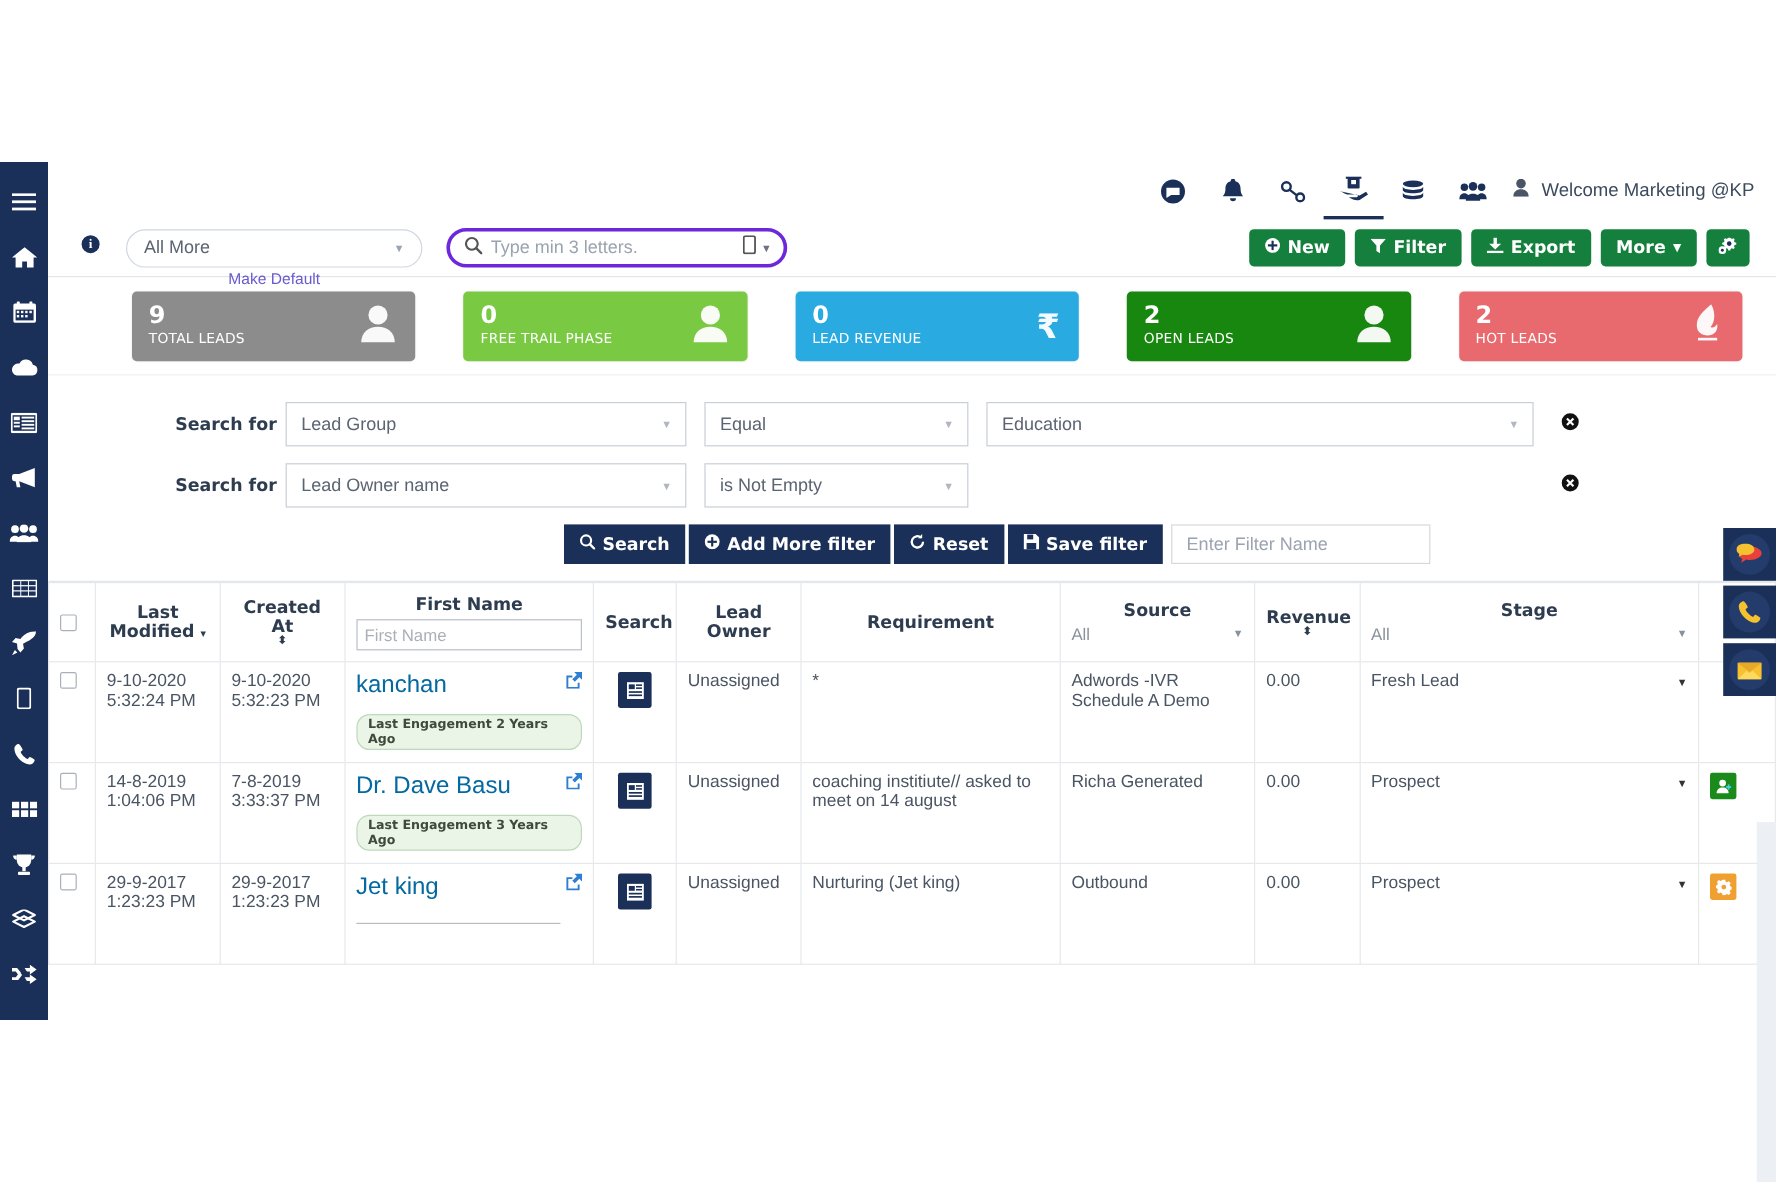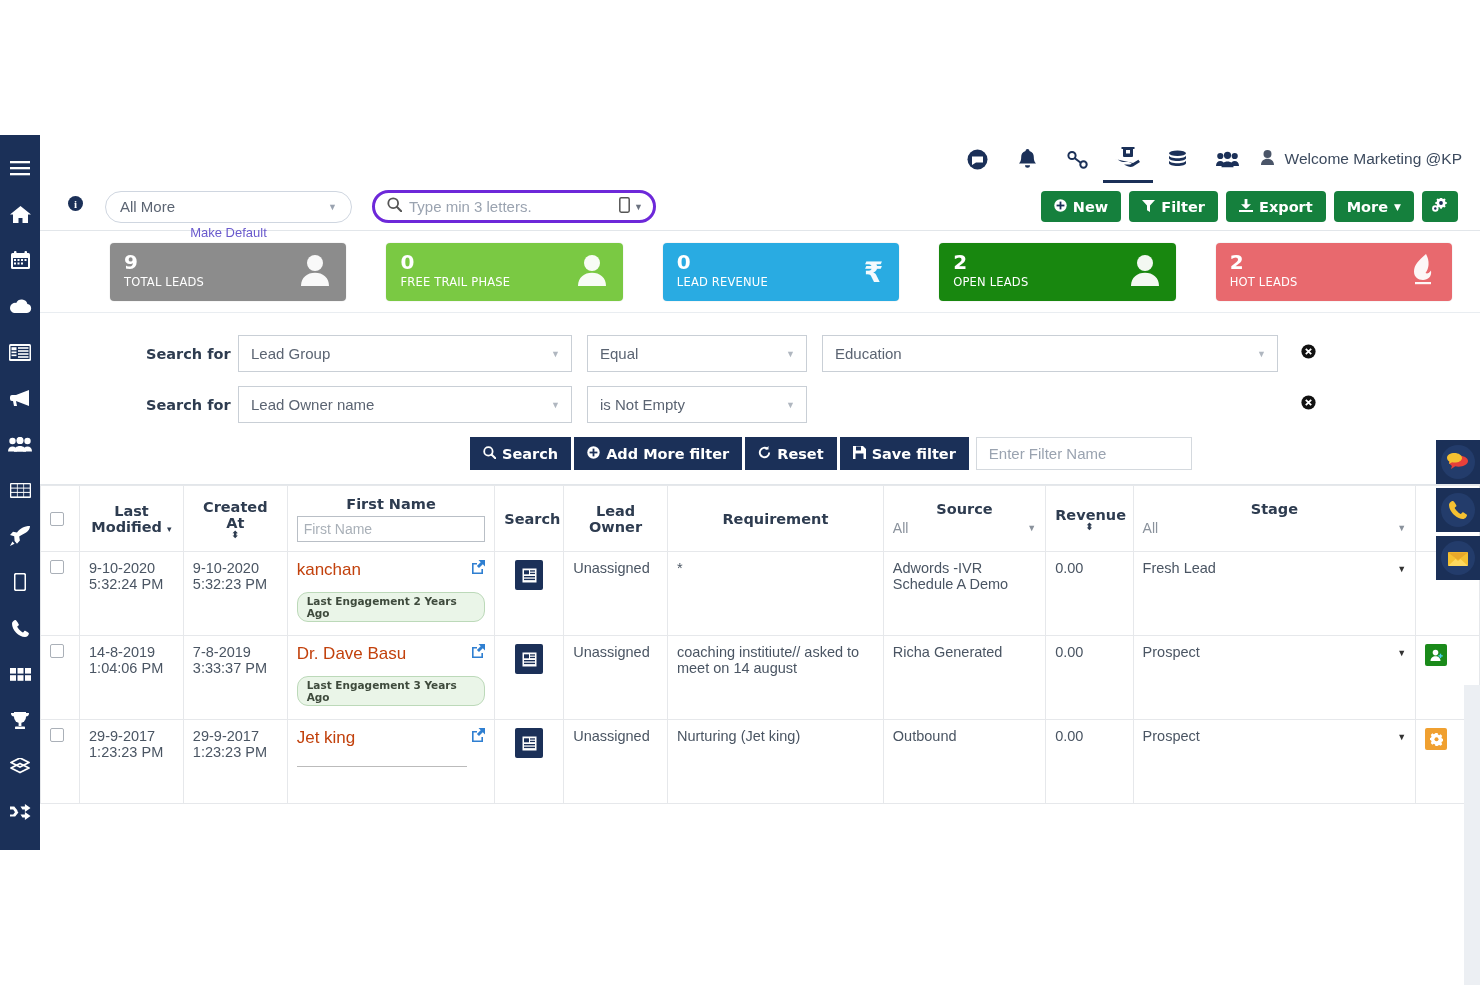--- a/index.html
+++ b/index.html
@@ -186,21 +186,21 @@
     font-weight: normal; color: #8a929c; font-size: 14px;
     display:flex; align-items:center; justify-content:space-between;
     font-family:"Liberation Sans",sans-serif; margin-top: 3px;
   }
   .th-inp {
     width: 100%; height: 26px; border: 1px solid #b9bfc6; background:#fff;
     color:#a9b0b8; font-size: 14px; display:flex; align-items:center; padding: 0 6px;
     margin-top: 4px; font-family:"Liberation Sans",sans-serif; font-weight: normal;
   }
   .cbx { width: 14px; height: 14px; border: 1px solid #aab0b8; border-radius: 2px; background: #fff; display:block; }
-  .namelink { color: #c2410c; font-size: 17px; margin-top: 44px; }
+  .namelink { color: #0369a1; font-size: 20px; margin-top: 44px; }
   .ext { color: #2f7fd1; float: right; font-size: 14px; }
   .pill {
     display: inline-block; margin-top: 12px;
     border: 1px solid #bcd9b9; background: #eaf5e8; color: #3e4a3c;
     border-radius: 11px; padding: 2px 9px; font-size: 10.5px; font-weight: bold;
     font-family: "DejaVu Sans", sans-serif;
   }
   .actbtn {
     width: 28px; height: 30px; background: #1b3058; border-radius: 2px;
     display: flex; align-items: center; justify-content: center; margin: 0 auto;

